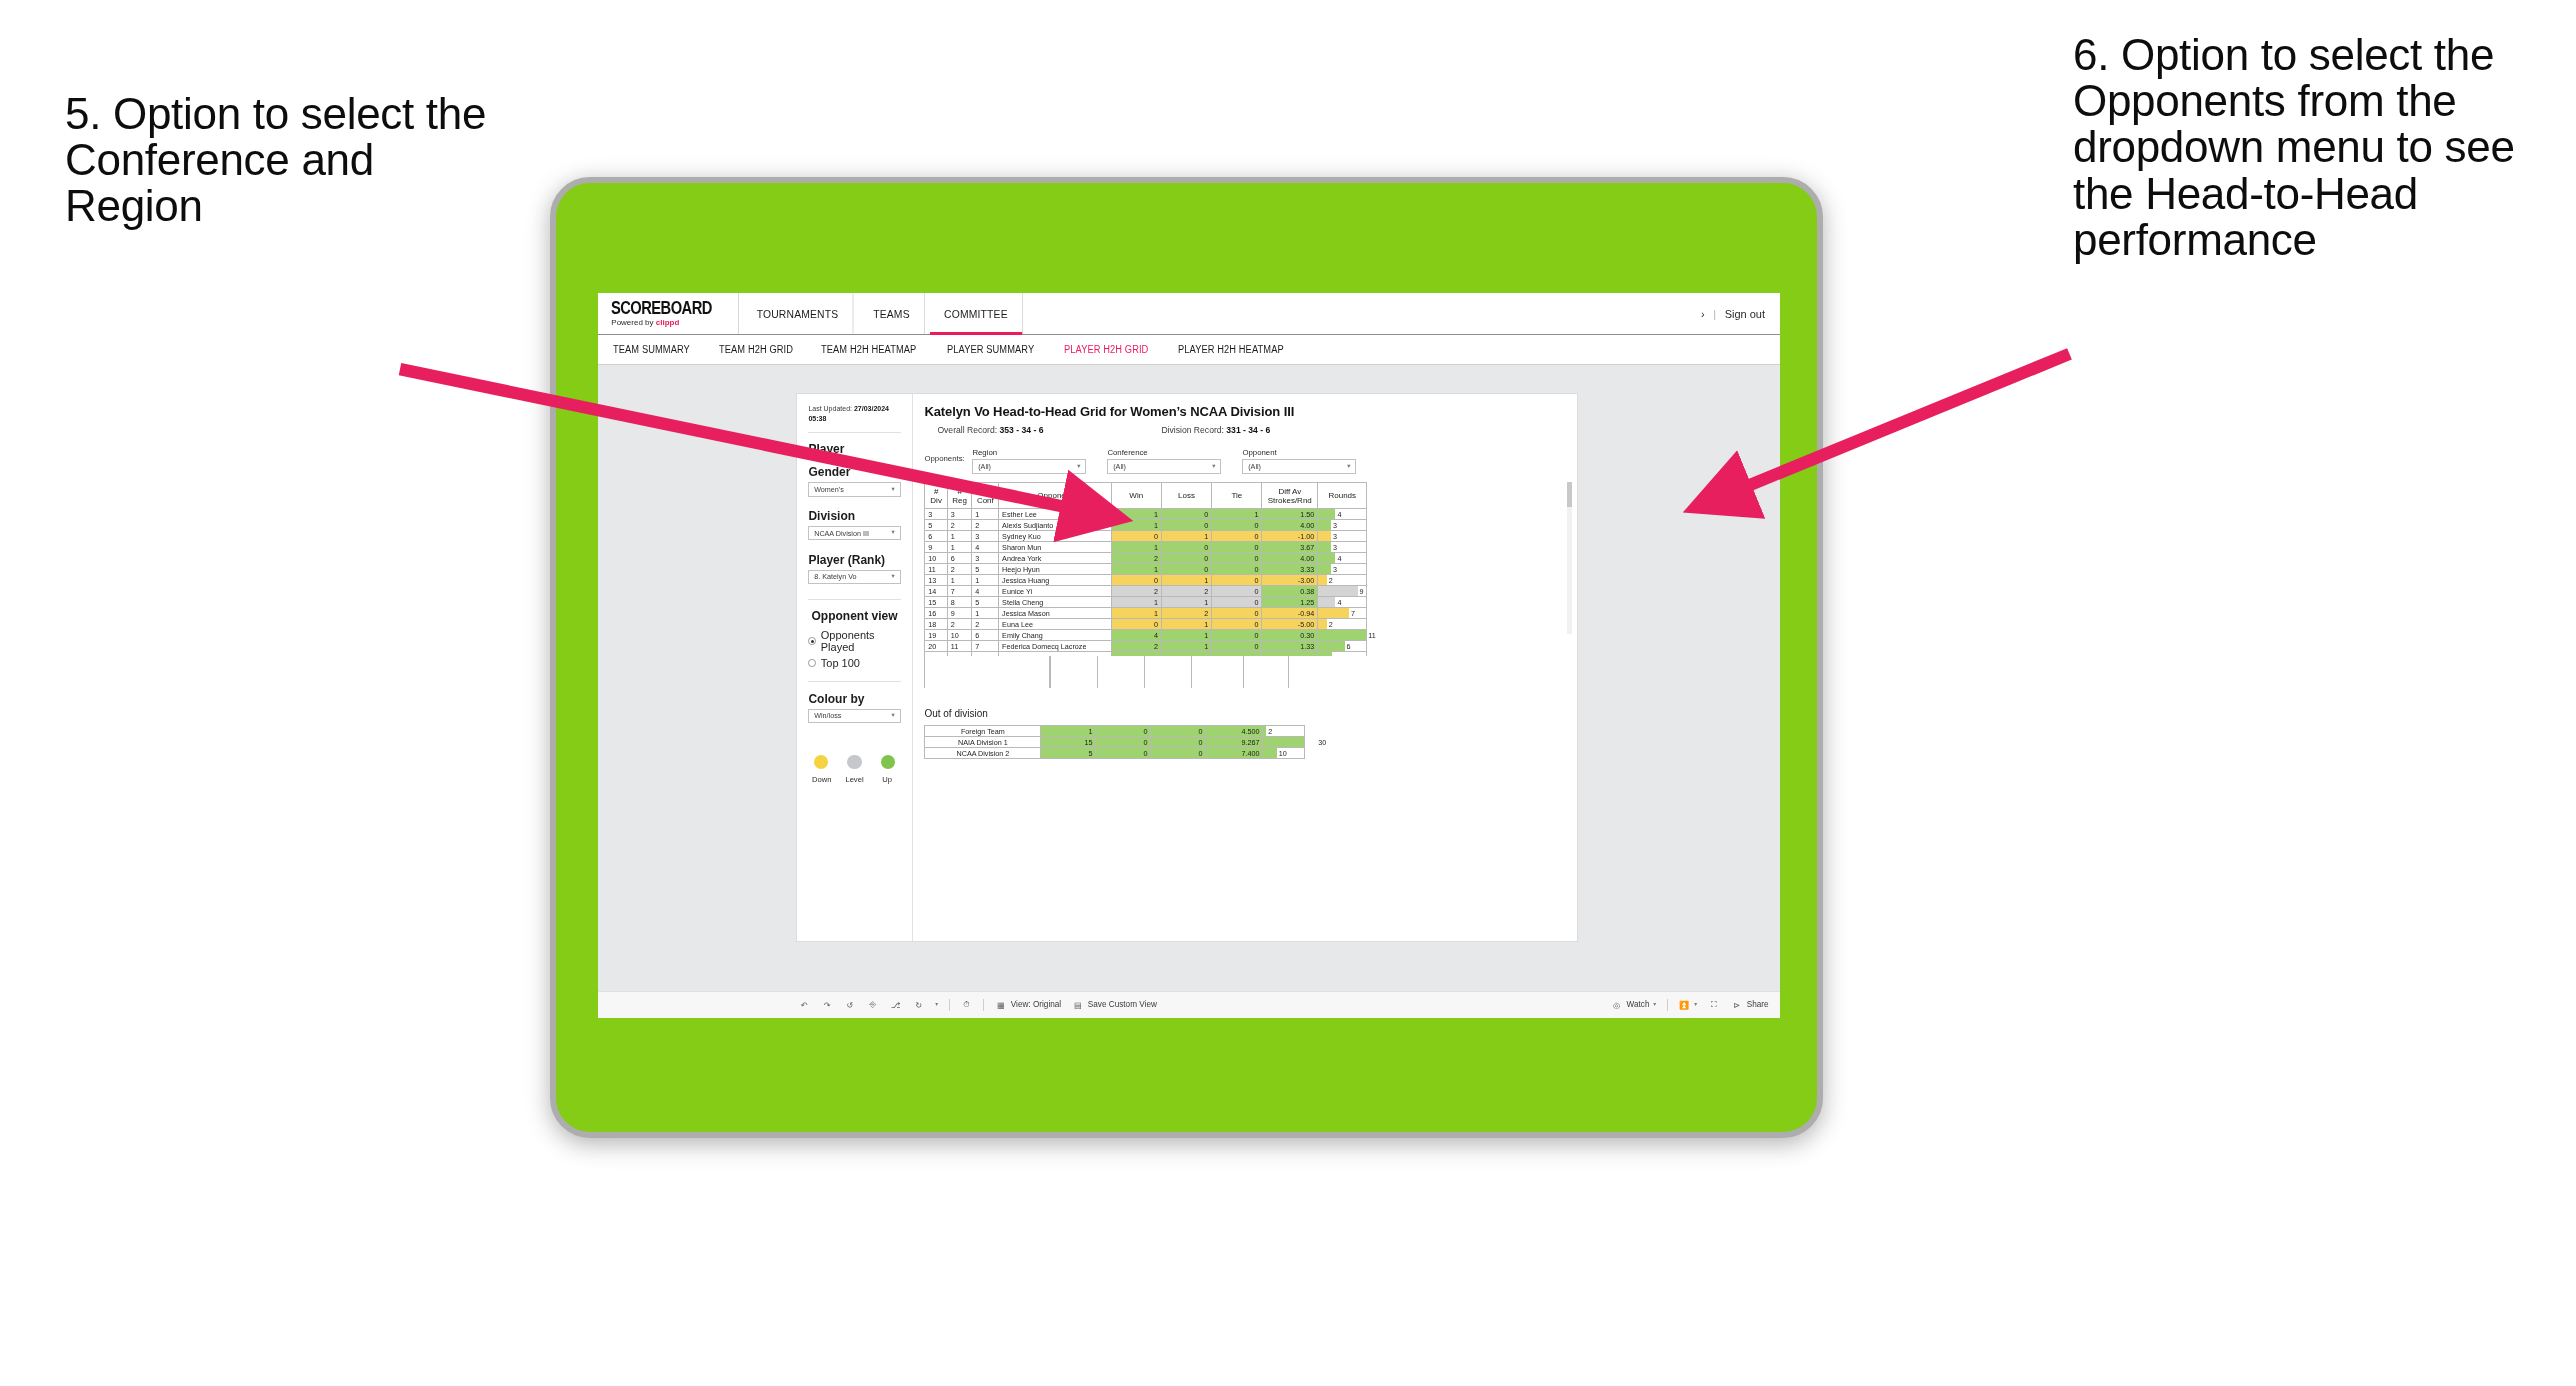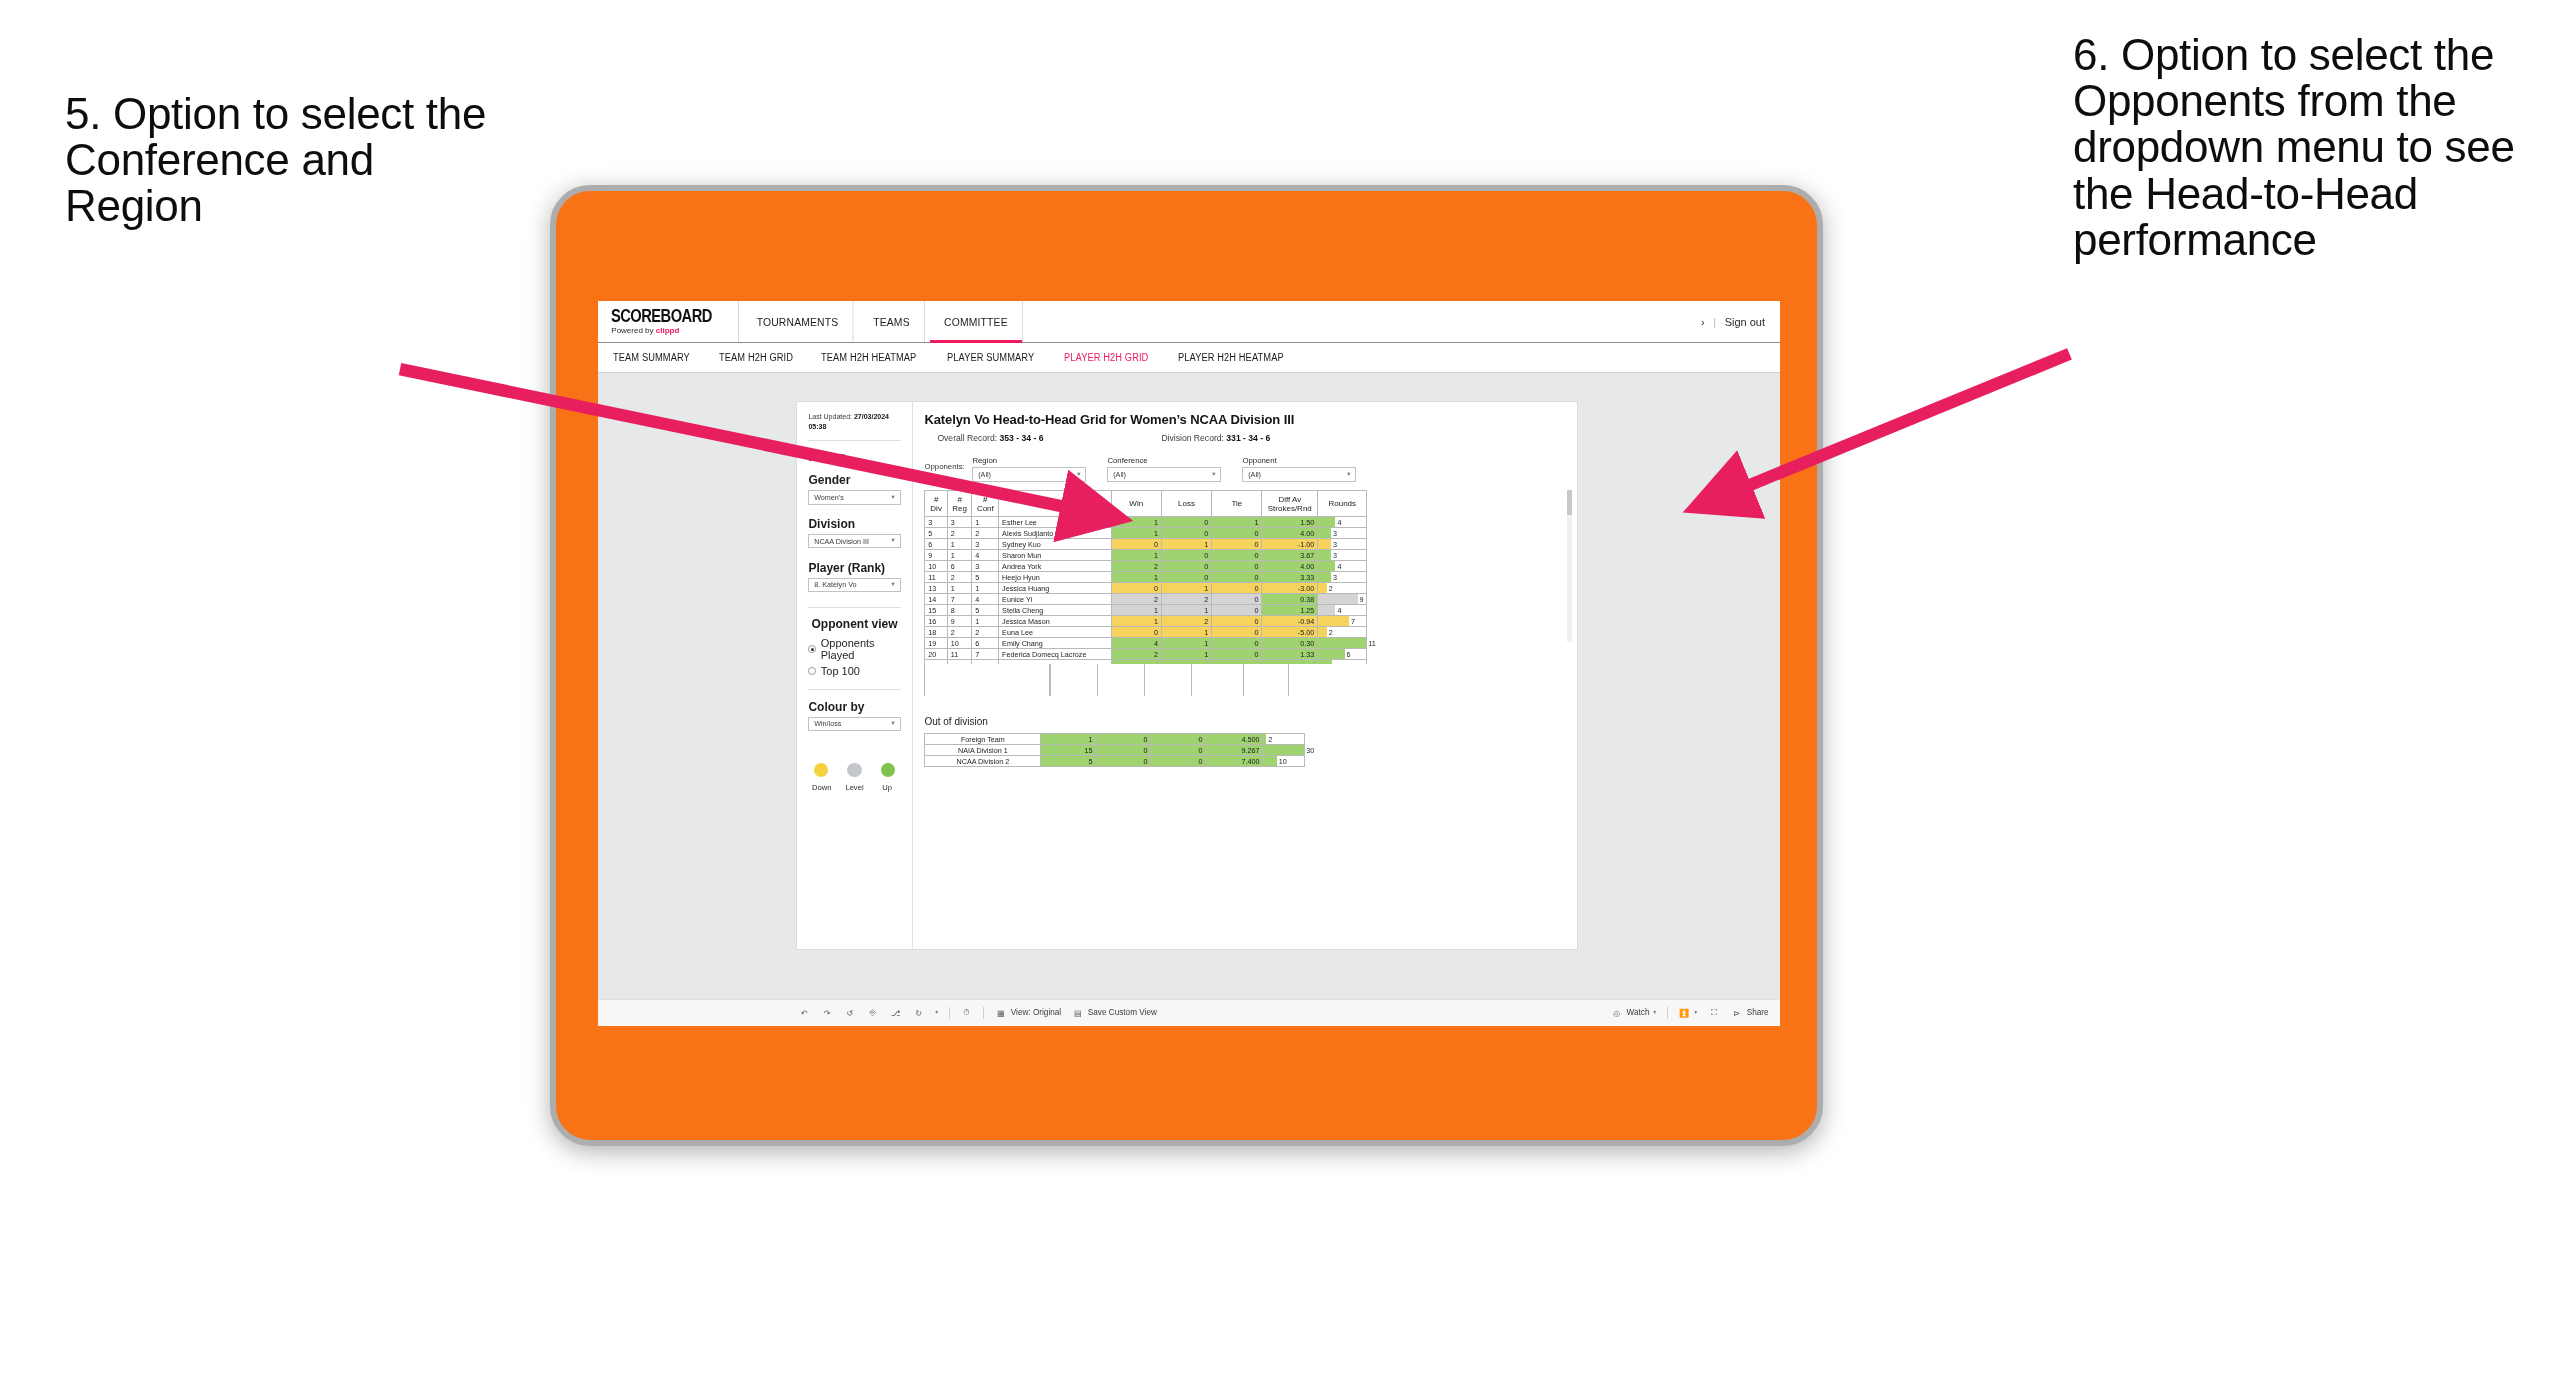--- a/index.html
+++ b/index.html
@@ -21,23 +21,23 @@
     letter-spacing: -0.3px;
   }
   #annot-left  { left: 65px;  top: 91px;  width: 457px; }
   #annot-right { left: 2073px; top: 32px;  width: 504px; }
 
   .arrow-svg { position: absolute; left: 0; top: 0; width: 2576px; height: 1386px; pointer-events: none; }
 
   
   #tablet {
     position: absolute;
-    left: 550px; top: 185px;
+    left: 550px; top: 177px;
     width: 1273px; height: 961px;
-    background: #f97316;
+    background: #84cc16;
     border-radius: 40px;
     border: 6.7px solid #adadad;
     box-shadow: 0 5.7px 25px rgba(0,0,0,0.30);
   }
   #tablet-inner {
     position: absolute;
     left: 42px; top: 110px;
     width: 1182px; height: 725px;
     background: #e6e8ea;
     overflow: hidden;
@@ -574,21 +574,21 @@
                     </td>
                   </tr>
                   <tr>
                     <td class="oname">NAIA Division 1</td>
                     <td class="val g">15</td>
                     <td class="val g">0</td>
                     <td class="val g">0</td>
                     <td class="val g">9.267</td>
                     <td class="bar">
                       <span style="width: 100%; background: rgb(158, 211, 111);"></span>
-                      <em style="left: calc(100% + 1.9px);">30</em>
+                      <em style="left: calc(100% + 1.9px); padding-left: 12px;">30</em>
                     </td>
                   </tr>
                   <tr>
                     <td class="oname">NCAA Division 2</td>
                     <td class="val g">5</td>
                     <td class="val g">0</td>
                     <td class="val g">0</td>
                     <td class="val g">7.400</td>
                     <td class="bar">
                       <span style="width: 33%; background: rgb(158, 211, 111);"></span>

